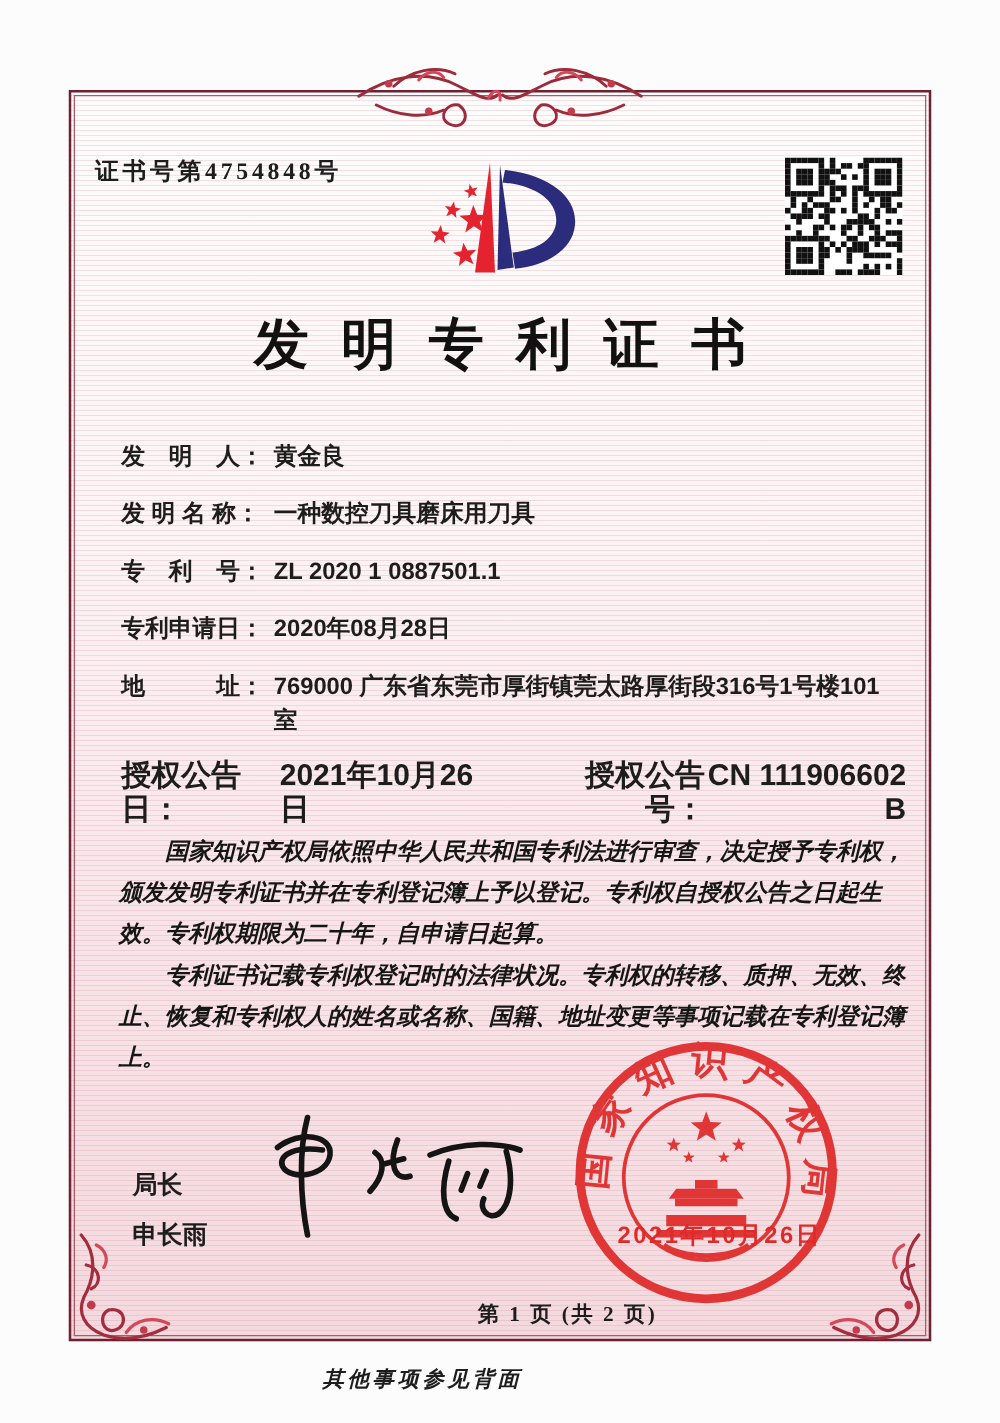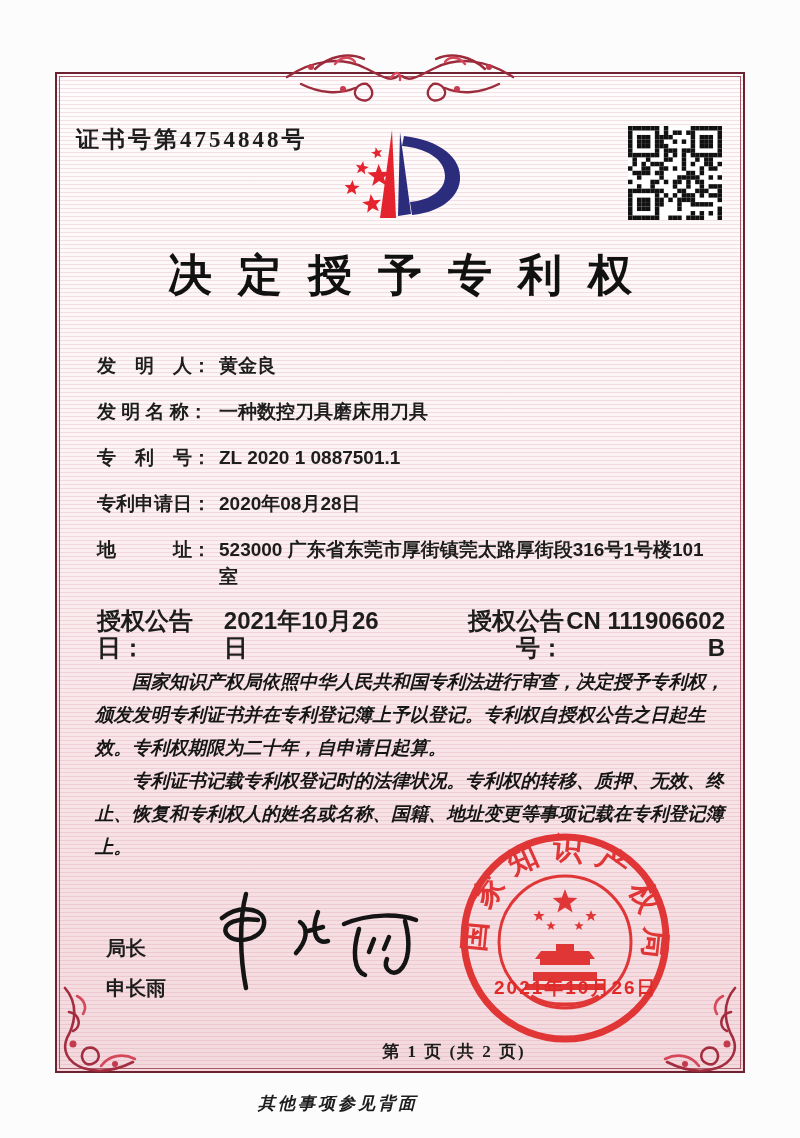--- a/index.html
+++ b/index.html
@@ -9,21 +9,21 @@
 
   
   .frame-bg{position:absolute;left:55px;top:72px;width:690px;height:1001px;
     background:
       repeating-linear-gradient(0deg, rgba(209,130,147,.22) 0 1px, rgba(255,255,255,0) 1px 4px),
       linear-gradient(180deg,#fefcfc 0%,#fcf4f5 35%,#f8e4e8 68%,#f3d9de 100%);}
   .frame{position:absolute;left:55px;top:72px;width:690px;height:1001px;
     border:2.5px solid #6e2130;box-sizing:border-box;}
   .frame .inner-line{position:absolute;inset:2px;border:1px solid #a85a67;}
 
-  .cert-no{position:absolute;left:76px;top:124px;font-size:23px;font-weight:700;
+  .cert-no{position:absolute;left:76px;top:124px;font-size:19px;font-weight:700;
     letter-spacing:3px;font-family:"Liberation Serif",serif;}
 
   .qr{position:absolute;left:628px;top:126px;width:94px;height:94px;background:#fff;}
 
   .logo{position:absolute;left:338px;top:96px;width:170px;height:148px;}
 
   .title{position:absolute;left:0;right:0;top:246px;text-align:center;
     font-size:44px;font-weight:700;letter-spacing:26px;text-indent:26px;
     font-family:"Liberation Serif",serif;color:#111;}
 
@@ -350,42 +350,42 @@
         <polygon points="25.2,65.1 26.1,69.9 30.9,71.0 26.6,73.4 27.1,78.3 23.5,74.9 19.0,76.9 21.1,72.4 17.8,68.7 22.7,69.4" fill="#e5232e"></polygon>
         <polygon points="40.6,68.0 43.8,75.8 52.3,76.0 45.8,81.4 48.3,89.5 41.1,85.0 34.2,89.9 36.3,81.7 29.5,76.6 37.9,76.0" fill="#e5232e"></polygon>
         <polygon points="14.6,84.0 16.2,89.4 21.8,90.1 17.1,93.3 18.2,98.8 13.8,95.4 8.9,98.1 10.7,92.8 6.6,89.0 12.2,89.1" fill="#e5232e"></polygon>
         <polygon points="32.7,98.1 36.0,104.3 43.0,103.7 38.1,108.8 40.9,115.3 34.5,112.2 29.2,116.8 30.2,109.8 24.2,106.2 31.1,104.9" fill="#e5232e"></polygon>
       </g>
     <polygon points="54,34 58,122 42,122" fill="#e5232e"></polygon>
     <polygon points="62,36 73,118 60,120" fill="#2c2c7c"></polygon>
     <path d="M66,40 C102,44 124,62 122,84 C120,105 97,117 74,119 L72,106 C93,104 107,94 107,80 C107,63 88,52 64,50 Z" fill="#2c2c7c"></path>
   </svg>
 
-  <div class="title">决定授予专利权</div>
+  <div class="title">发明专利证书</div>
 
   <div class="fields">
     <div class="frow">
       <span class="flabel">发　明　人：</span>
       <span class="fvalue">黄金良</span>
     </div>
     <div class="frow">
       <span class="flabel">发 明 名 称：</span>
       <span class="fvalue">一种数控刀具磨床用刀具</span>
     </div>
     <div class="frow">
       <span class="flabel">专　利　号：</span>
       <span class="fvalue">ZL 2020 1 0887501.1</span>
     </div>
     <div class="frow">
       <span class="flabel">专利申请日：</span>
       <span class="fvalue">2020年08月28日</span>
     </div>
     <div class="frow">
       <span class="flabel">地　　　址：</span>
-      <span class="fvalue">523000 广东省东莞市厚街镇莞太路厚街段316号1号楼101室</span>
+      <span class="fvalue">769000 广东省东莞市厚街镇莞太路厚街段316号1号楼101室</span>
     </div>
     <div class="grant-row">
       <span class="flabel">授权公告日：</span>
       <span>2021年10月26日</span>
       <span class="g2">
         <span>授权公告号：</span>
         <span>CN 111906602 B</span>
       </span>
     </div>
   </div>

